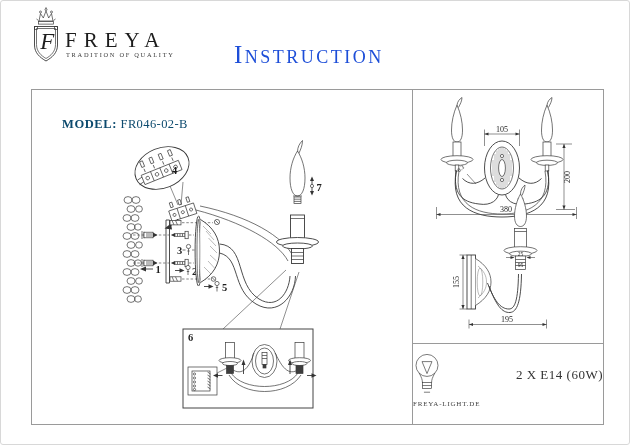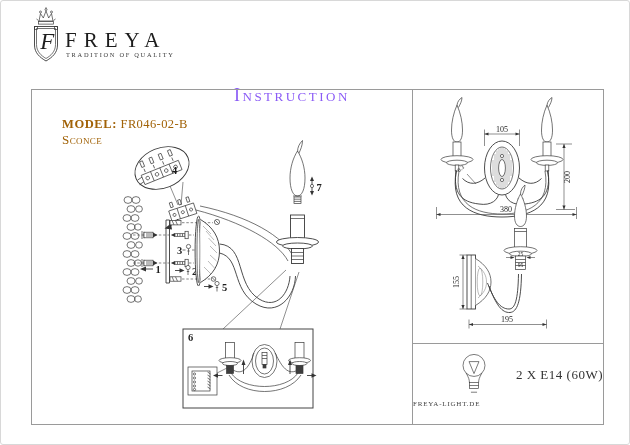--- a/index.html
+++ b/index.html
@@ -2,33 +2,33 @@
 <html><head>
 <meta charset="utf-8">
 <style>
   html,body{margin:0;padding:0;background:#fff;}
   .page{position:relative;width:630px;height:445px;background:#fff;overflow:hidden;
         font-family:"Liberation Serif",serif;border:1px solid #d8d8d8;box-sizing:border-box;border-radius:3px;}
   
   .logo-mark{position:absolute;left:30px;top:6px;width:30px;height:58px;}
   .brand{position:absolute;left:64px;top:27px;font-size:21px;font-weight:normal;letter-spacing:7px;color:#1c1c1c;}
   .tagline{position:absolute;left:65px;top:50px;font-size:6.4px;letter-spacing:1.7px;color:#3a3a3a;}
-  .title{position:absolute;left:233px;top:40px;font-size:18px;letter-spacing:2.5px;color:#8b5cf6;
-         font-variant:small-caps;margin-top:44px;}
+  .title{position:absolute;left:233px;top:40px;font-size:25px;letter-spacing:2.5px;color:#1d4ed8;
+         font-variant:small-caps;}
   
   .main-box{position:absolute;left:30px;top:88px;width:571px;height:334px;border:1px solid #9a9a9a;box-sizing:content-box;}
   .v-divider{position:absolute;left:380px;top:0;width:1px;height:334px;background:#9a9a9a;}
   .h-divider{position:absolute;left:381px;top:253px;width:190px;height:1px;background:#9a9a9a;}
-  .model-block{position:absolute;left:30px;top:27px;color:#a16207;line-height:15px;font-size:12.5px;letter-spacing:.4px;}
+  .model-block{position:absolute;left:30px;top:27px;color:#0c4a6e;line-height:15px;font-size:12.5px;letter-spacing:.4px;}
   .model-block b{letter-spacing:.6px;}
   .sc{font-variant:small-caps;font-size:13px;}
   .left-svg{position:absolute;left:0;top:0;}
   .right-svg{position:absolute;left:381px;top:0;}
   
-  .bulb-row{position:absolute;left:381px;top:263px;width:190px;display:flex;align-items:center;justify-content:flex-end;gap:28px;}
+  .bulb-row{position:absolute;left:381px;top:263px;width:190px;display:flex;align-items:center;justify-content:space-between;gap:28px;}
   .bulb-label{font-size:13px;color:#333;letter-spacing:.5px;}
   .website{position:absolute;left:381px;top:310px;width:190px;text-align:left;font-size:7px;letter-spacing:.8px;color:#444;}
   
   svg{display:block;}
   svg .ln{stroke:#3a3a3a;stroke-width:.9;fill:none;}
   svg .ln2{stroke:#3a3a3a;stroke-width:.7;fill:none;}
   svg .fw{stroke:#3a3a3a;stroke-width:.9;fill:#fff;}
   svg .fw2{stroke:#3a3a3a;stroke-width:.7;fill:#fff;}
   svg .dk{stroke:#3a3a3a;stroke-width:.7;fill:#3d3d3d;}
   svg .hatch{stroke:#777;stroke-width:.5;fill:none;}
@@ -66,21 +66,20 @@
   <div class="tagline">TRADITION OF QUALITY</div>
   <div class="title">Instruction</div>
 
   <div class="main-box">
     <div class="v-divider"></div>
     <div class="h-divider"></div>
 
     <div class="model-block">
       <div><b>MODEL:</b>
         <span>FR046-02-B</span></div>
-      <div class="sc">Sconce</div>
     </div>
 
     <svg class="left-svg" width="380" height="333" viewBox="0 0 380 333">
 
       <g class="ln2">
         <ellipse cx="96" cy="110" rx="4" ry="3.4"></ellipse>
           <ellipse cx="104" cy="110" rx="4" ry="3.4"></ellipse>
         <ellipse cx="99" cy="119" rx="4" ry="3.4"></ellipse>
           <ellipse cx="107" cy="119" rx="3.4" ry="3.2"></ellipse>
         <ellipse cx="95" cy="128" rx="4" ry="3.4"></ellipse>

